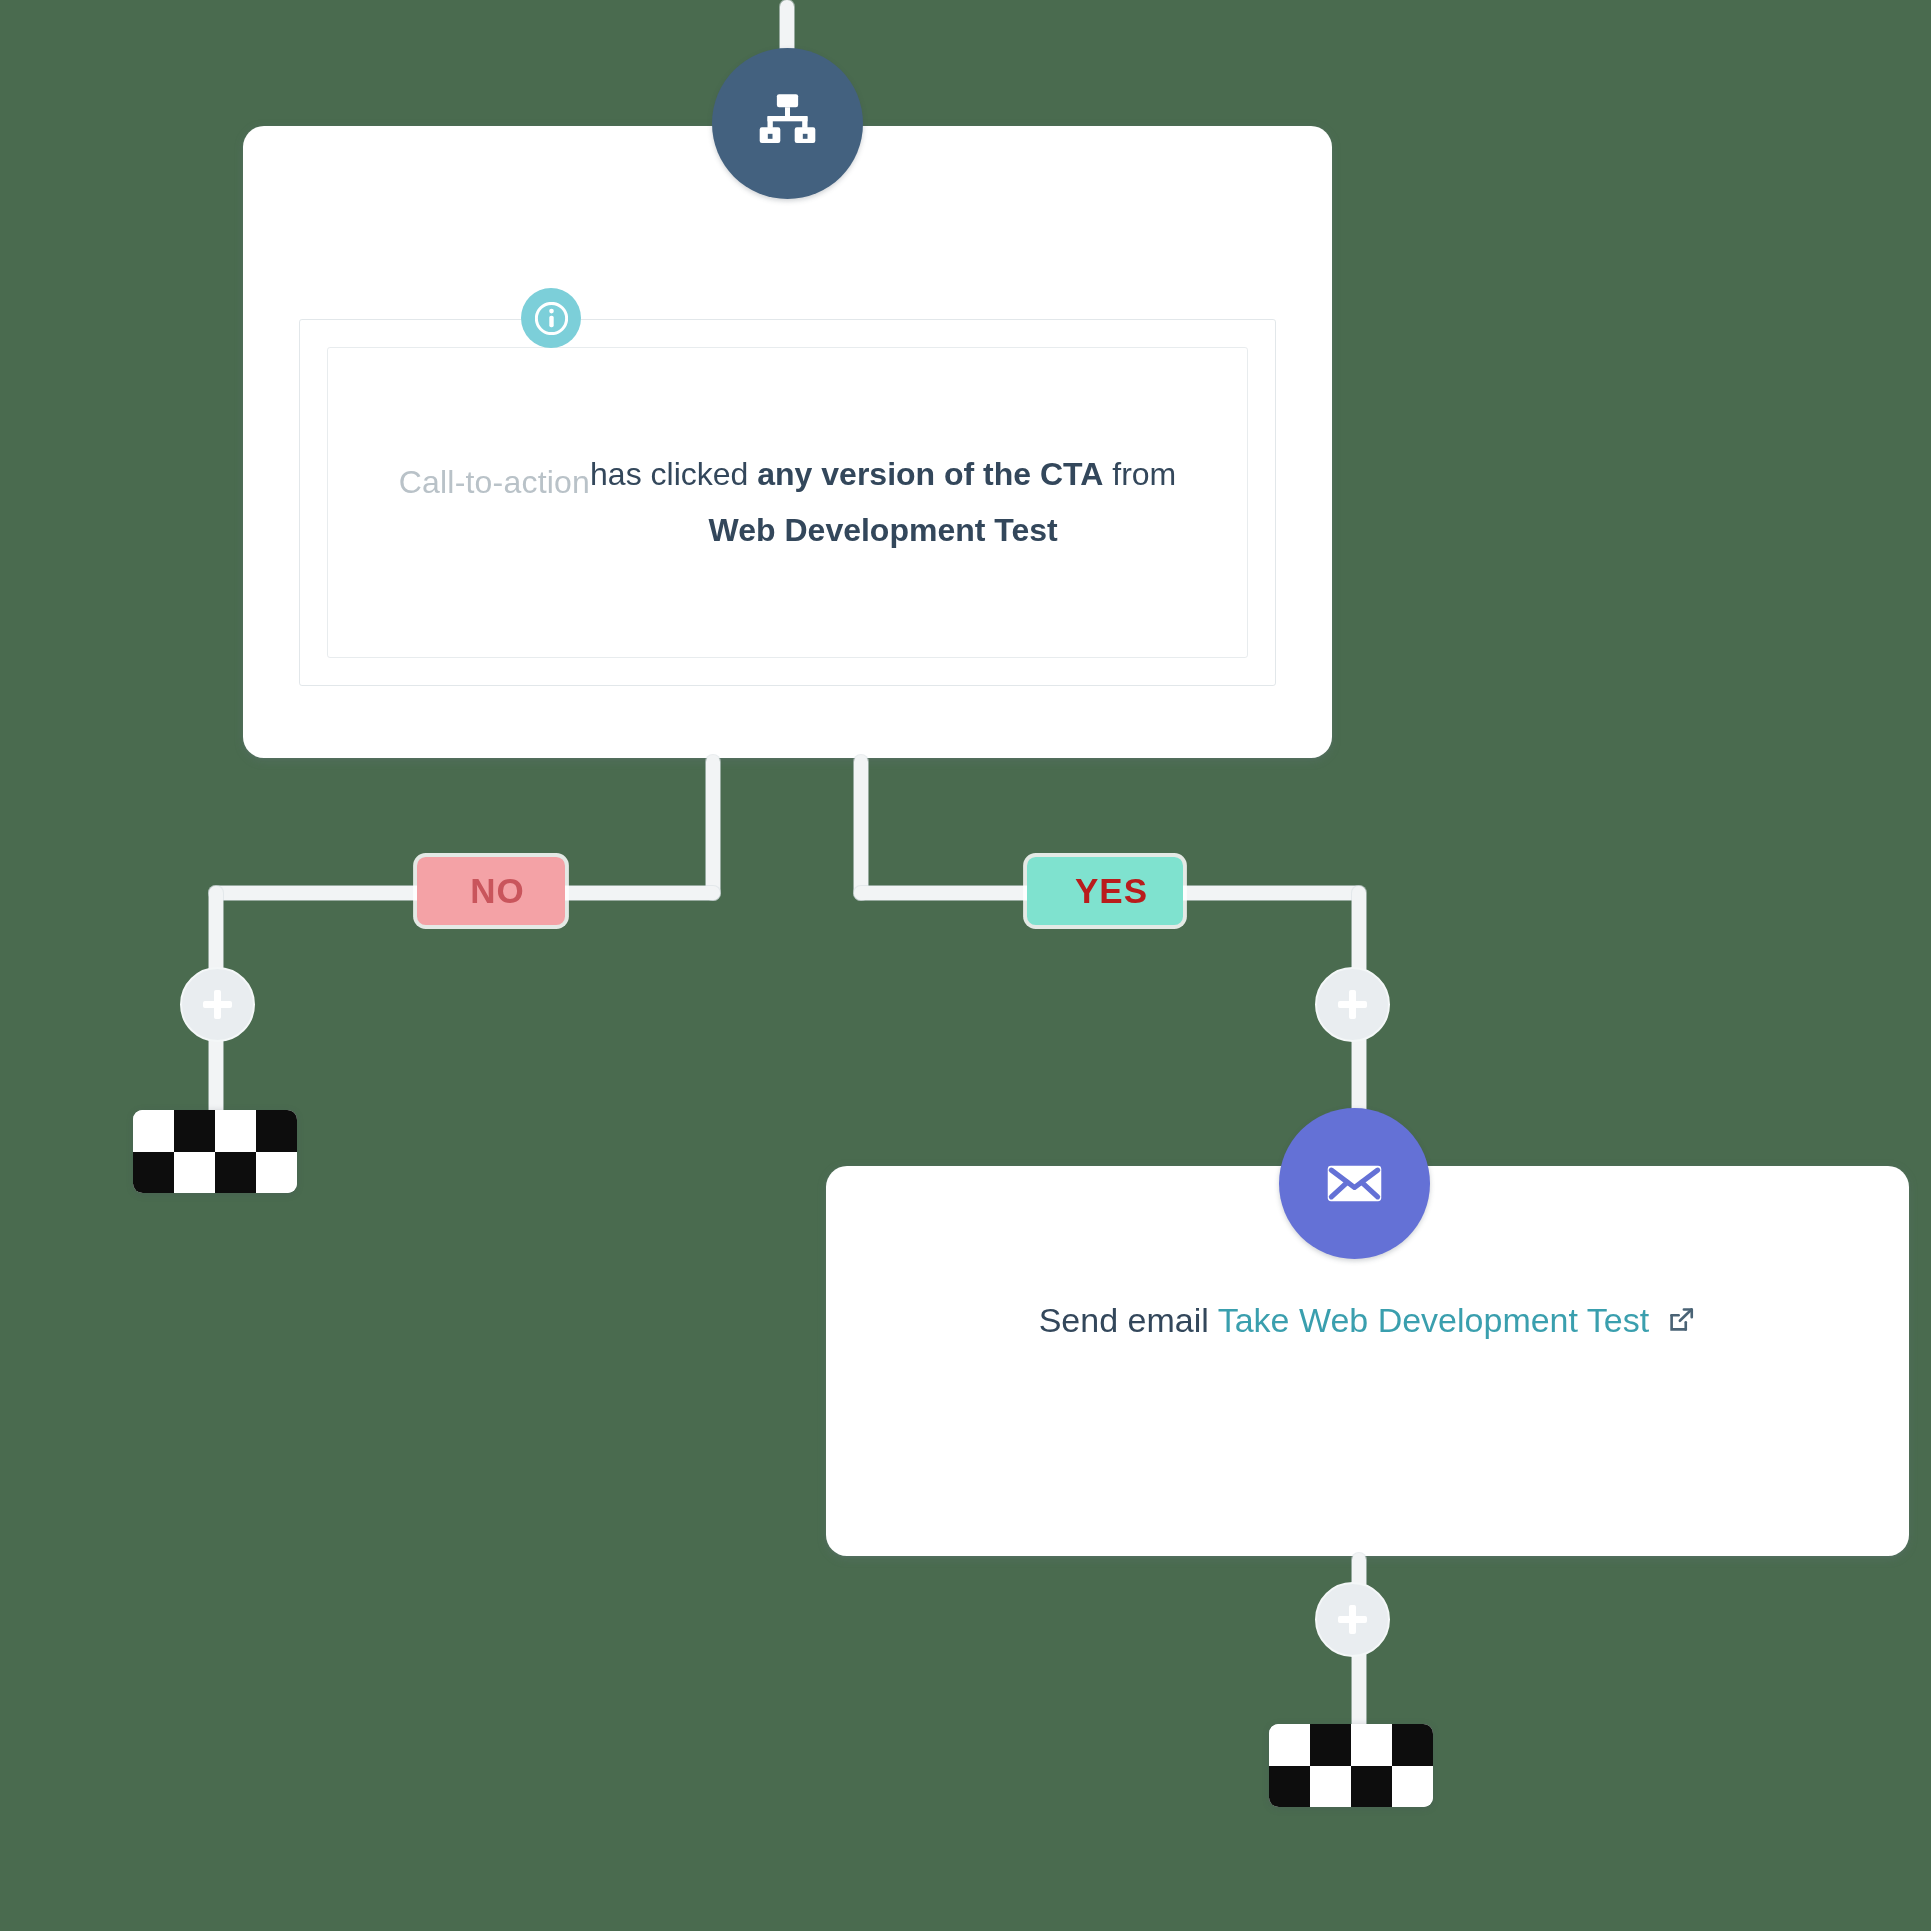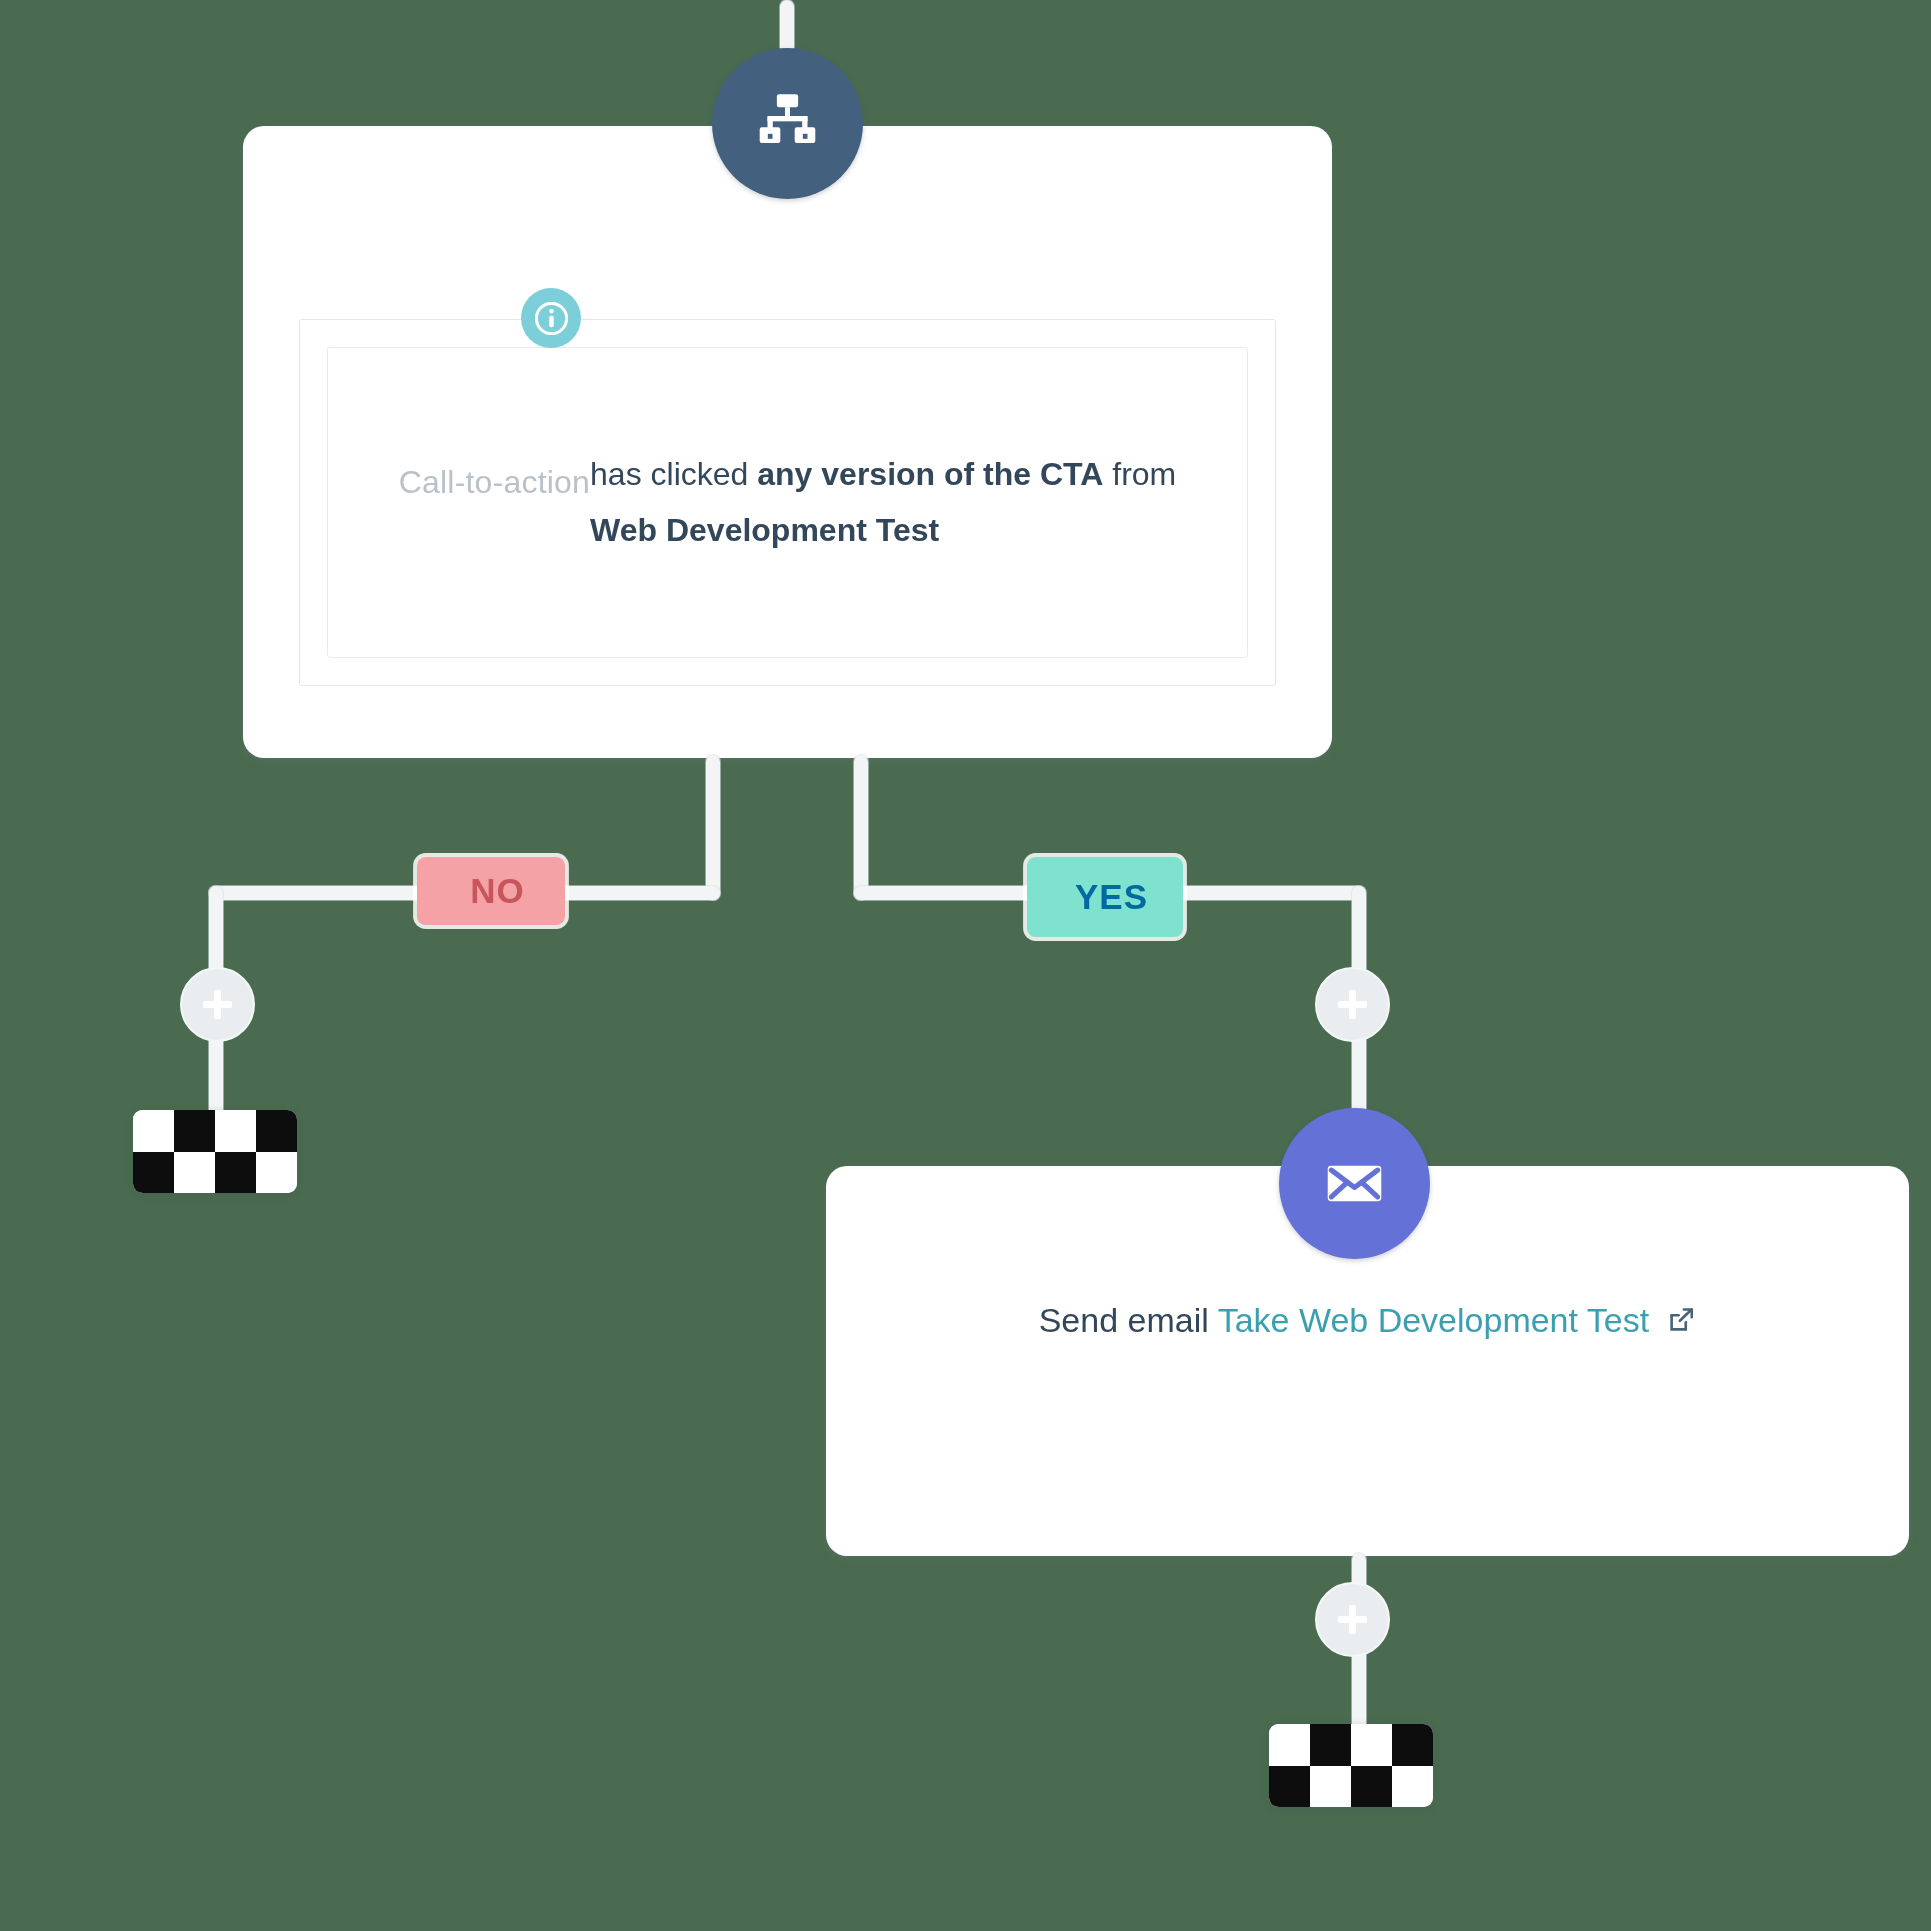--- a/index.html
+++ b/index.html
@@ -80,21 +80,21 @@
     font-size: 32px;
     color: #b9c2c8;
     font-weight: 400;
     margin-bottom: 41px;
     letter-spacing: 0.2px;
   }
   .cond-text {
     font-size: 32px;
     color: #33475b;
     line-height: 1.72;
-    text-align: left;
+    text-align: center;
     max-width: 792px;
     font-weight: 400;
   }
   .cond-text b { font-weight: 700; }
 
   
   .node-icon {
     position: absolute;
     border-radius: 50%;
     display: flex;
@@ -152,23 +152,23 @@
     top: 857px;
     width: 135px;
     height: 68px;
     background: #f4a2a6;
     color: #c9555c;
   }
   #pill-yes {
     left: 1027px;
     top: 857px;
     width: 143px;
-    height: 80px;
+    height: 68px;
     background: #7fe2cf;
-    color: #0369a1;
+    color: #b91c1c;
   }
 
   
   .plus-node {
     position: absolute;
     width: 71px;
     height: 71px;
     border-radius: 50%;
     background: #e9edf0;
     border: 2.9px solid #f4f7f8;

